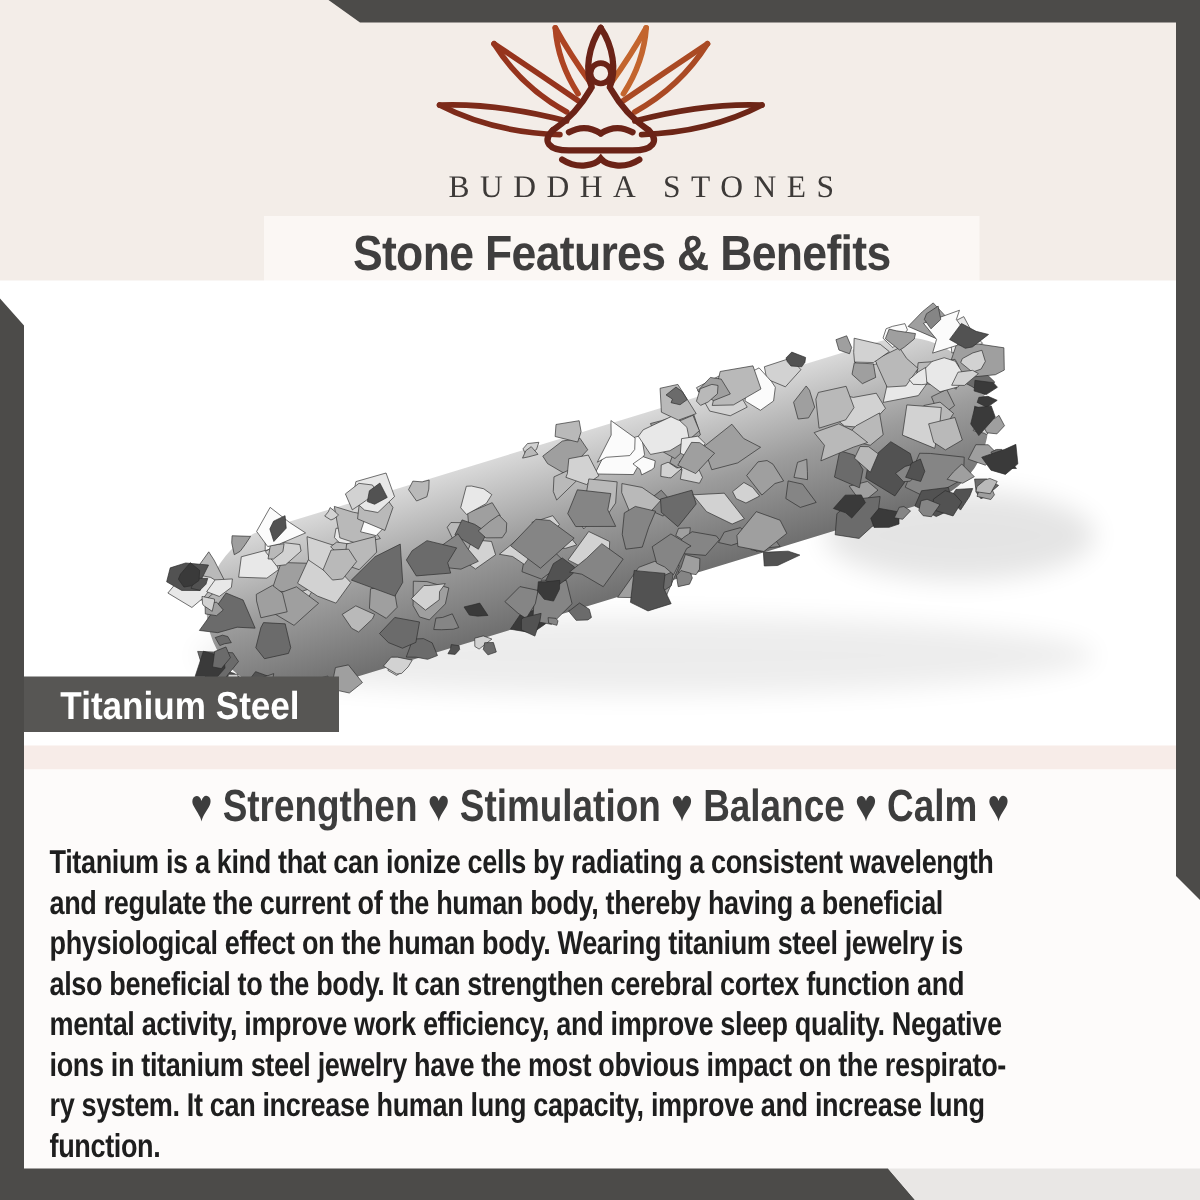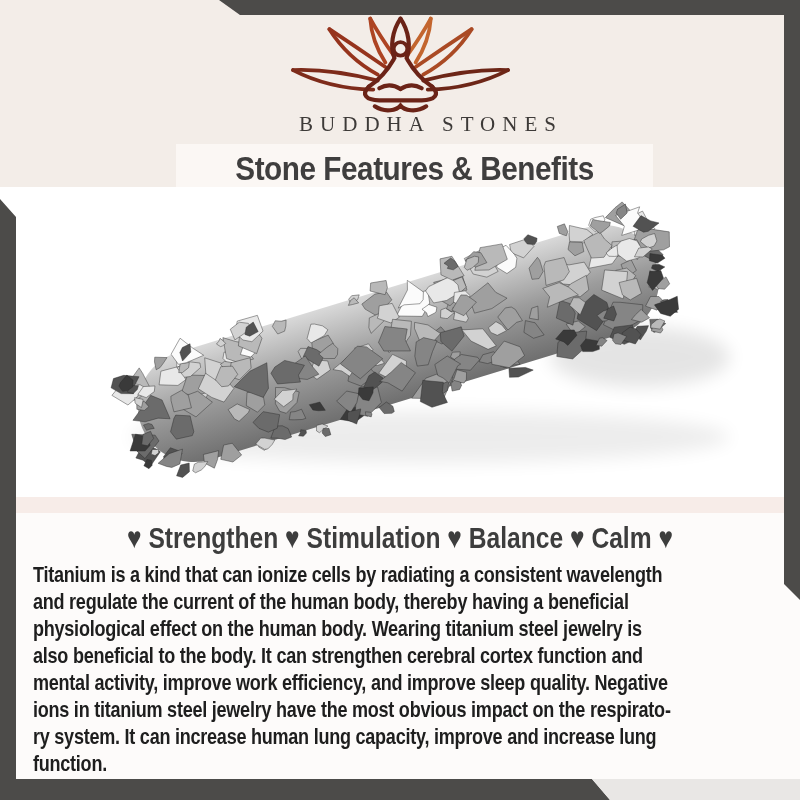--- a/index.html
+++ b/index.html
@@ -294,20 +294,23 @@
             <polygon points="670.7,170.8 656.6,179.5 653.7,170.5 659.4,160.9 670.3,163.0" fill="#3a3a3a"></polygon>
           </g>
       </g>
     </svg>
   </div>
 
   <div class="pink-strip"></div>
 
   <div class="benefits"></div>
 
+  <div class="label-box">
+    <span class="label-text">Titanium Steel</span>
+  </div>
 
   <div class="heading">♥ Strengthen ♥ Stimulation ♥ Balance ♥ Calm ♥</div>
   <div class="bodytext">Titanium is a kind that can ionize cells by radiating a consistent wavelength
 and regulate the current of the human body, thereby having a beneficial
 physiological effect on the human body. Wearing titanium steel jewelry is
 also beneficial to the body. It can strengthen cerebral cortex function and
 mental activity, improve work efficiency, and improve sleep quality. Negative
 ions in titanium steel jewelry have the most obvious impact on the respirato-
 ry system. It can increase human lung capacity, improve and increase lung
 function.</div>

